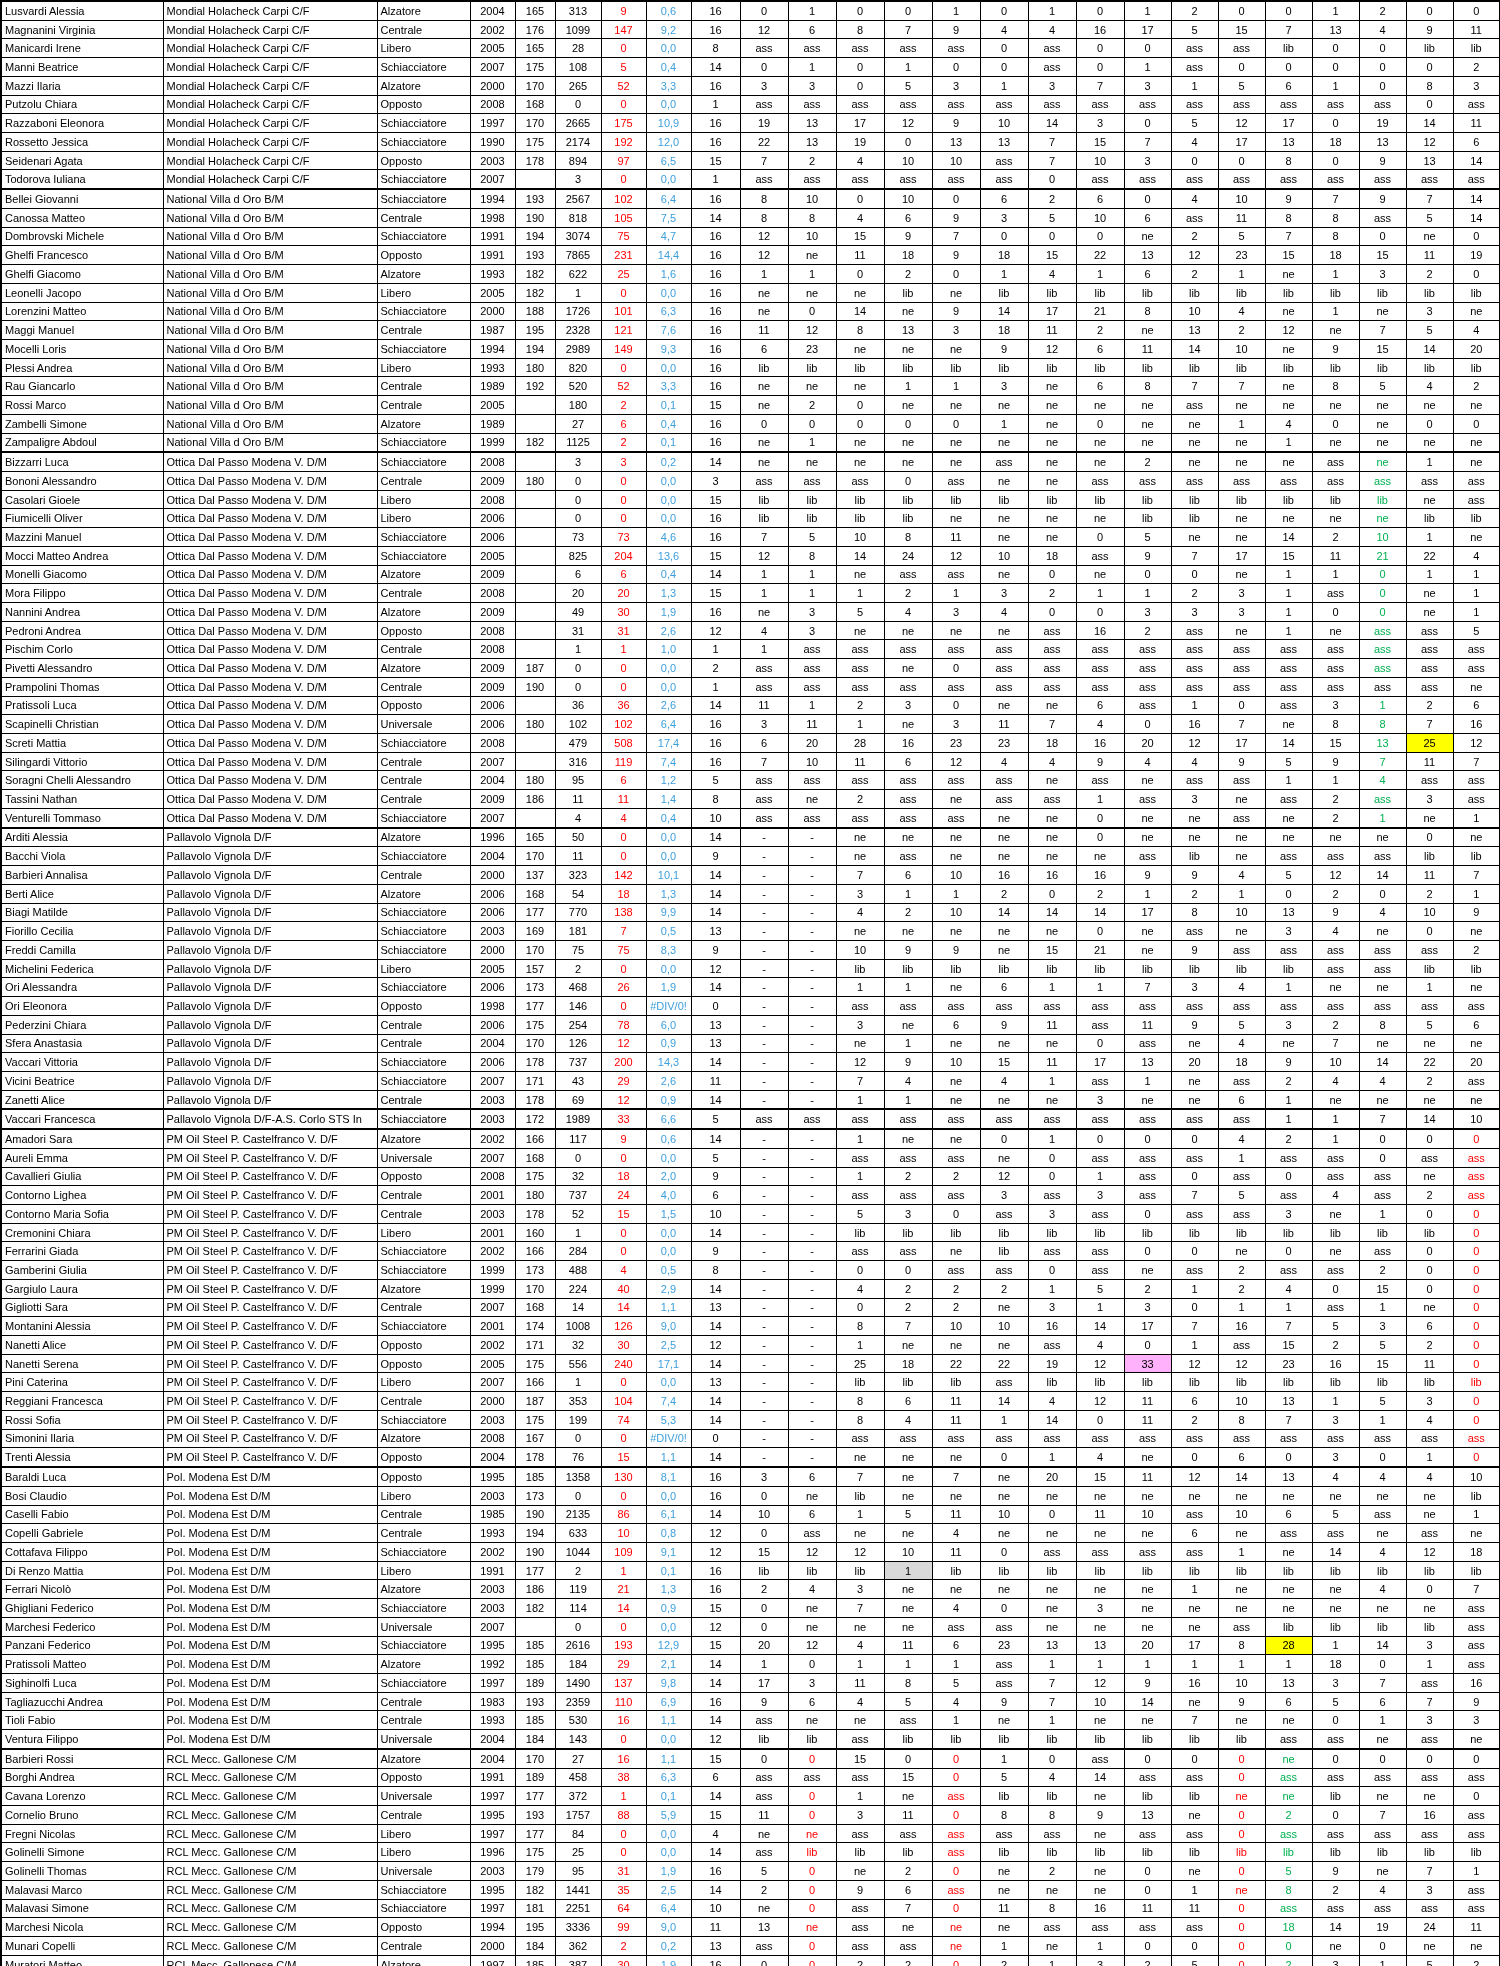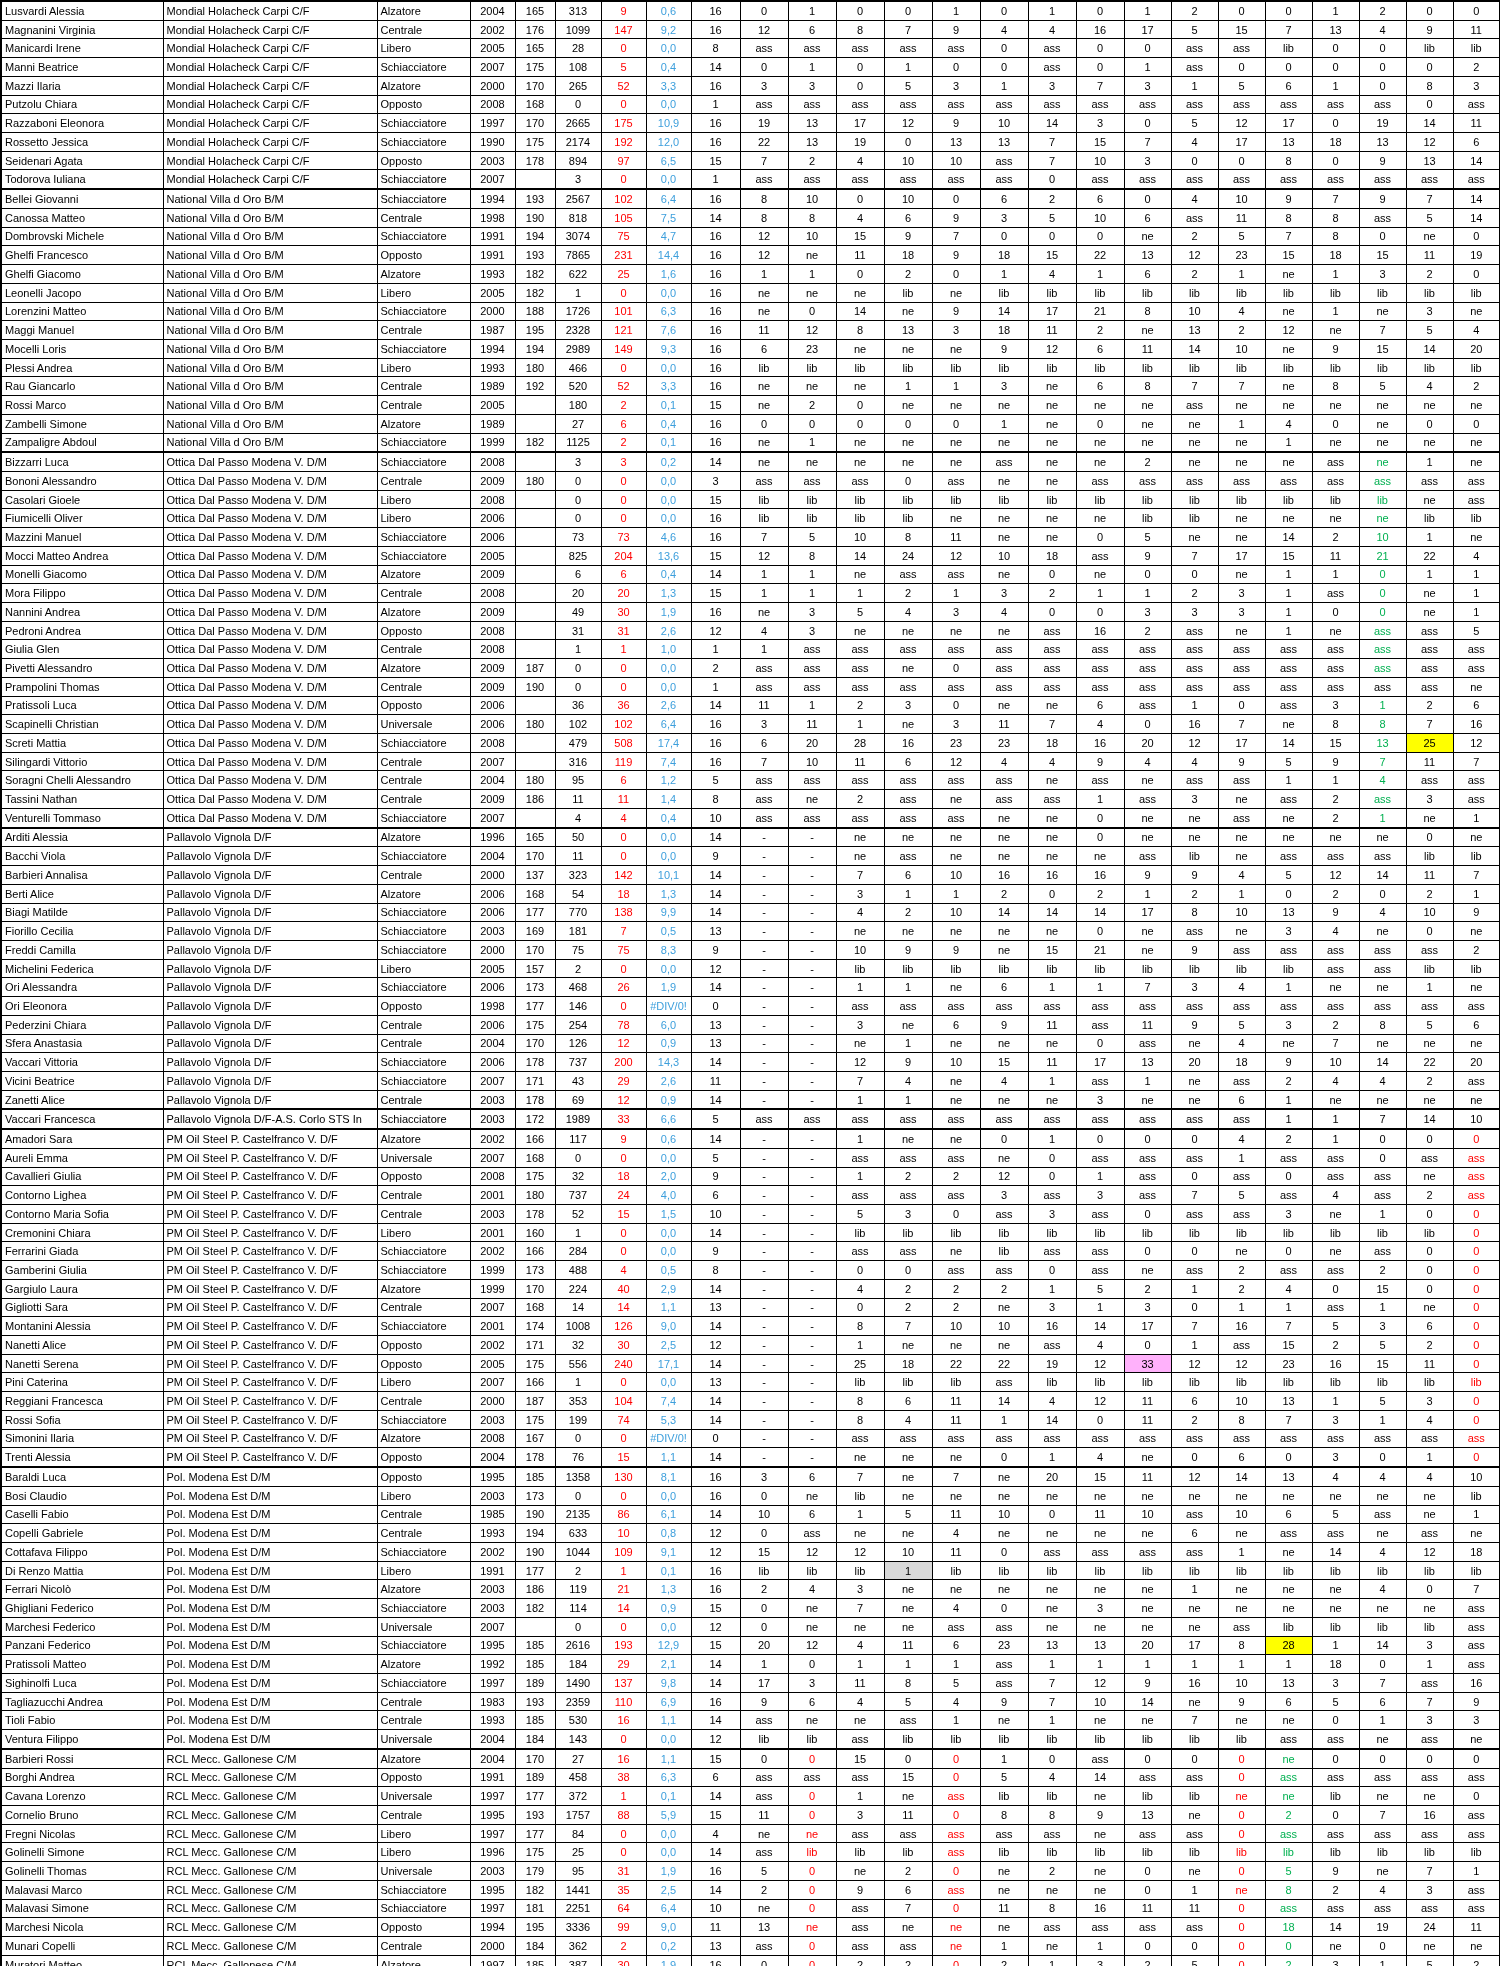--- a/index.html
+++ b/index.html
@@ -563,21 +563,21 @@
           <td>15</td>
           <td>14</td>
           <td>20</td>
         </tr>
         <tr>
           <td class="l">Plessi Andrea</td>
           <td class="l">National Villa d Oro B/M</td>
           <td class="l">Libero</td>
           <td class="">1993</td>
           <td class="">180</td>
-          <td class="">466</td>
+          <td class="">820</td>
           <td class="c-r">0</td>
           <td class="c-b">0,0</td>
           <td class="">16</td>
           <td>lib</td>
           <td>lib</td>
           <td>lib</td>
           <td>lib</td>
           <td>lib</td>
           <td>lib</td>
           <td>lib</td>
@@ -963,21 +963,21 @@
           <td>2</td>
           <td>ass</td>
           <td>ne</td>
           <td>1</td>
           <td>ne</td>
           <td class="c-g">ass</td>
           <td>ass</td>
           <td>5</td>
         </tr>
         <tr>
-          <td class="l">Giulia Glen</td>
+          <td class="l">Pischim Corlo</td>
           <td class="l">Ottica Dal Passo Modena V. D/M</td>
           <td class="l">Centrale</td>
           <td class="">2008</td>
           <td class=""></td>
           <td class="">1</td>
           <td class="c-r">1</td>
           <td class="c-b">1,0</td>
           <td class="">1</td>
           <td>1</td>
           <td>ass</td>

